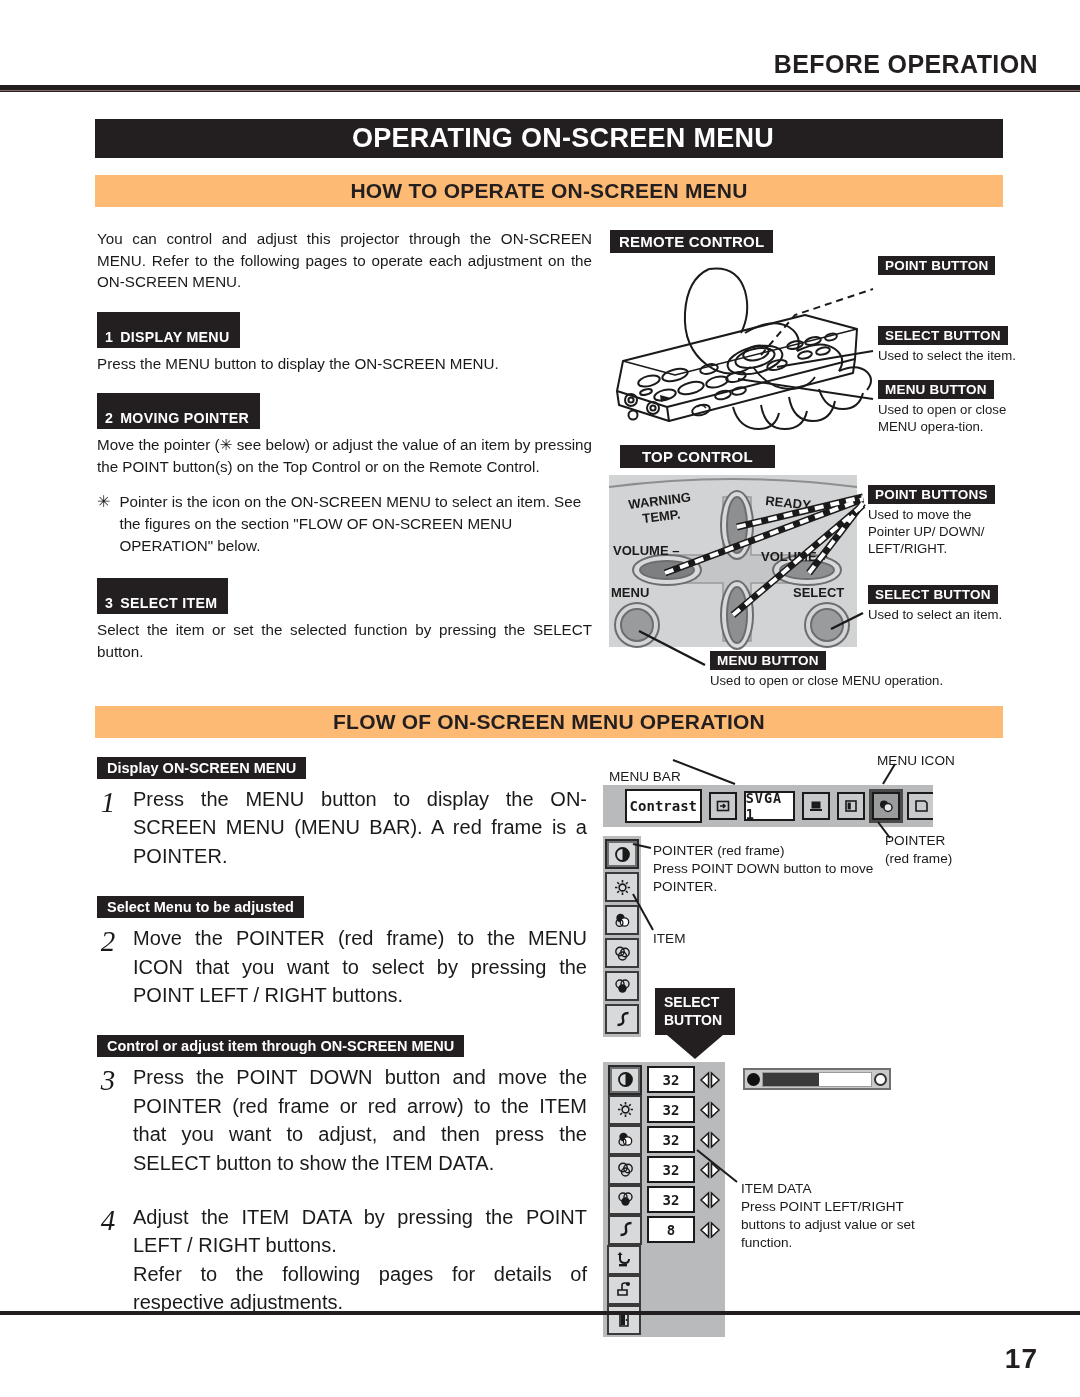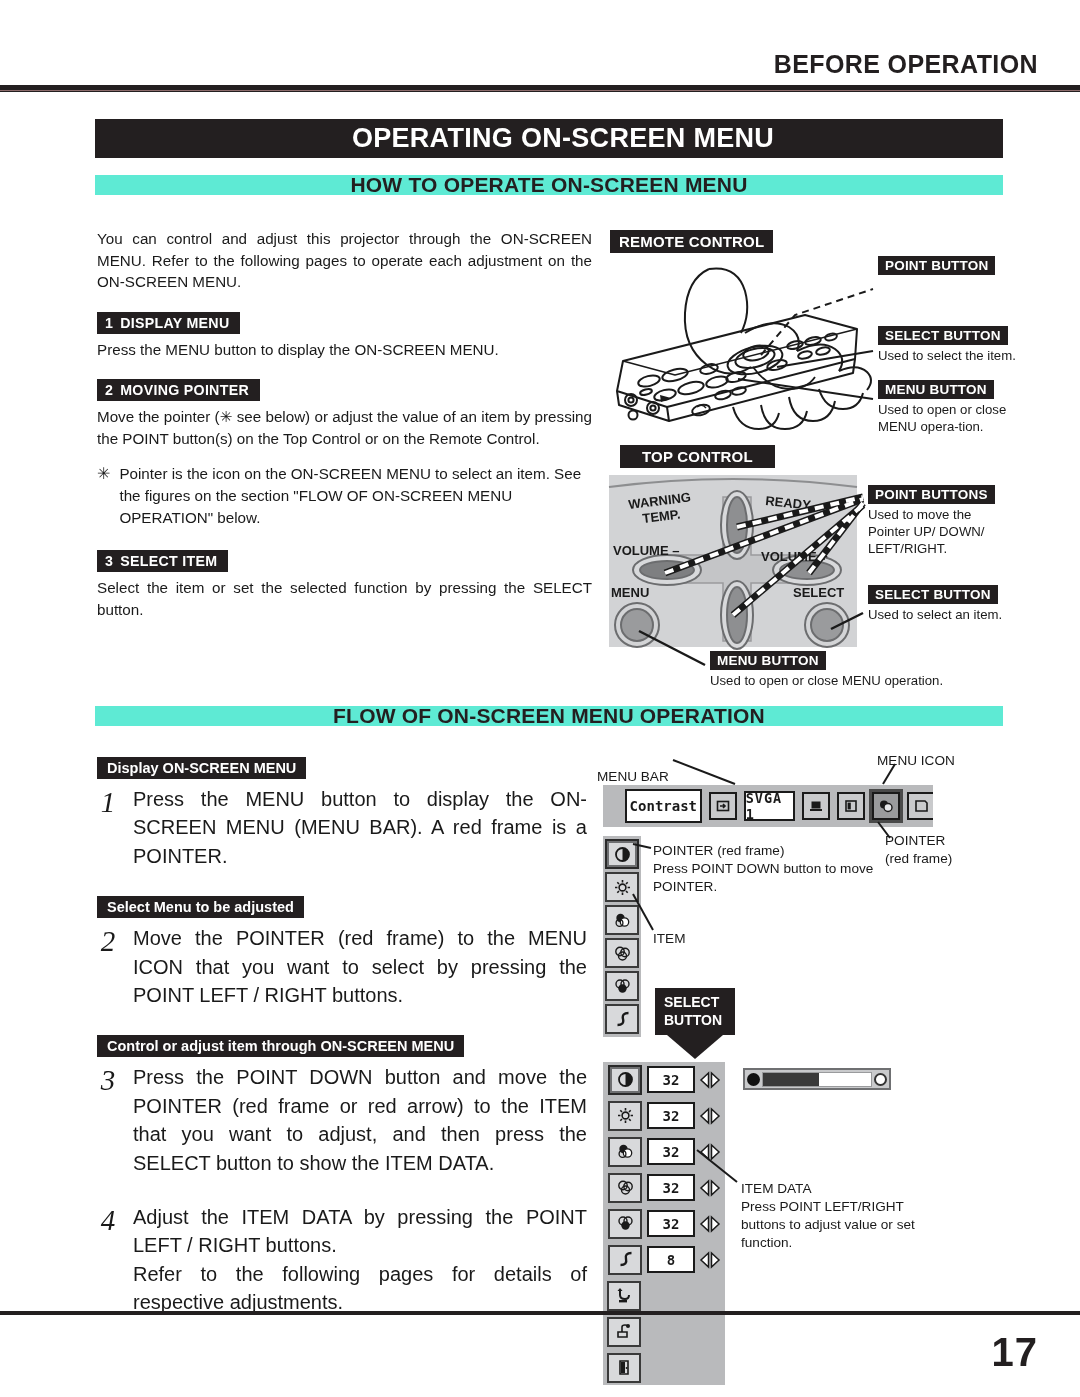--- a/index.html
+++ b/index.html
@@ -14,32 +14,32 @@
       font-size:25px;font-weight:bold;letter-spacing:.4px;color:#231f20;}
   .rule-top{position:absolute;left:0;right:0;top:85px;height:5px;
       background:#231f20;border-bottom:2px solid #8c6b6b;}
   .rule-top:after{content:"";position:absolute;left:0;right:0;top:6px;
       height:1px;background:#231f20;}
 
   .title-bar{position:absolute;left:95px;right:77px;top:119px;height:39px;
       background:#231f20;color:#fff;display:flex;align-items:center;
       justify-content:center;font-size:27px;font-weight:bold;letter-spacing:.3px;padding-left:28px;}
 
-  .sec-bar{position:absolute;left:95px;right:77px;height:20px;background:#5eead4;
+  .sec-bar{position:absolute;left:95px;right:77px;height:32px;background:#fdba74;
       display:flex;align-items:center;justify-content:center;
       font-size:21px;font-weight:bold;color:#231f20;letter-spacing:.2px;}
   .sec-bar.how{top:175px;}
   .sec-bar.flow{top:706px;}
 
   
   .col-left{position:absolute;left:97px;top:228px;width:495px;}
   p.body{margin:0 0 6px 0;font-size:15.2px;line-height:1.42;
       text-align:justify;color:#1a1a1a;}
   .tag{display:inline-block;background:#231f20;color:#fff;
-      font-size:14.2px;font-weight:bold;padding:3px 11px 3px 8px;
+      font-size:14.2px;font-weight:bold;padding:17px 11px 3px 8px;
       letter-spacing:.3px;margin:13px 0 5px 0;}
   .tag .num{display:inline-block;margin-right:7px;}
   .note{display:flex;gap:9px;margin-top:14px;}
   .note .star{font-size:16px;line-height:1.42;}
   .note .txt{font-size:15.2px;line-height:1.42;}
 
   
   .lbl{display:inline-block;background:#231f20;color:#fff;font-weight:bold;
       padding:2px 7px;letter-spacing:.2px;}
   .callout{position:absolute;}
@@ -96,40 +96,40 @@
 
   
   .selbtn{position:absolute;left:60px;top:236px;width:80px;}
   .selbtn .box{background:#231f20;color:#fff;font-size:14px;font-weight:bold;
       padding:6px 9px;line-height:1.25;}
   .selbtn .arrow{width:0;height:0;margin:0 auto;border-left:28px solid transparent;
       border-right:28px solid transparent;border-top:24px solid #231f20;}
 
   
   .itempanel{position:absolute;left:8px;top:310px;width:122px;background:#b9babc;
-      padding:4px 0;display:flex;flex-direction:column;gap:9px;align-items:center;}
+      padding:4px 0;display:flex;flex-direction:column;gap:3px;align-items:center;}
   .irow{display:flex;align-items:center;gap:5px;height:27px;}
   .irow .num{width:44px;height:23px;background:#fff;border:2px solid #1a1a1a;
       display:flex;align-items:center;justify-content:center;
       font-size:14px;font-weight:bold;font-family:"DejaVu Sans Mono", monospace;}
   .lrarrow{width:20px;height:16px;flex:none;}
 
   .slider{position:absolute;left:148px;top:316px;width:148px;height:22px;
       border:2px solid #6f7072;background:#c9cacc;display:flex;align-items:center;
       padding:0 2px;box-sizing:border-box;}
   .slider .knobL{width:13px;height:13px;border-radius:50%;background:#111;flex:none;}
   .slider .track{flex:1;height:13px;margin:0 2px;background:#fff;
       border:1px solid #9a9b9d;position:relative;}
   .slider .fill{position:absolute;left:0;top:0;bottom:0;width:52%;background:#3a3a3a;}
   .slider .knobR{width:13px;height:13px;border-radius:50%;background:#fff;
       border:2px solid #333;flex:none;box-sizing:border-box;}
 
   
   .rule-bot{position:absolute;left:0;right:0;bottom:82px;height:4px;background:#231f20;}
-  .pageno{position:absolute;right:42px;bottom:22px;font-size:40px;font-weight:bold;
+  .pageno{position:absolute;right:42px;bottom:22px;font-size:28px;font-weight:bold;
       color:#231f20;letter-spacing:1px;}
   svg{display:block;overflow:visible;}
 </style>
 </head>
 <body>
 
 <div class="page">
 
   <div class="running-head">BEFORE OPERATION</div>
   <div class="rule-top"></div>
@@ -335,21 +335,21 @@
     </div>
     <div class="step">
       <div class="n">4</div>
       <div class="t" style="white-space:pre-line">Adjust the ITEM DATA by pressing the POINT LEFT / RIGHT buttons.
 Refer to the following pages for details of respective adjustments.</div>
     </div>
   </div>
 
   <div class="fig-flow">
 
-    <div class="plain" style="position:absolute;left:2px;top:0;margin-top:16px;">MENU BAR</div>
+    <div class="plain" style="position:absolute;left:14px;top:0;margin-top:16px;">MENU BAR</div>
     <div class="plain" style="position:absolute;left:282px;top:0;">MENU ICON</div>
 
     <svg style="position:absolute;left:0;top:0;" width="420" height="40" viewBox="0 0 420 40">
       <path d="M78 8 L140 32" stroke="#1a1a1a" stroke-width="2" fill="none"></path>
       <path d="M300 12 L288 32" stroke="#1a1a1a" stroke-width="2" fill="none"></path>
     </svg>
 
     <div class="menubar">
       <div class="mb-title">Contrast</div>
 

